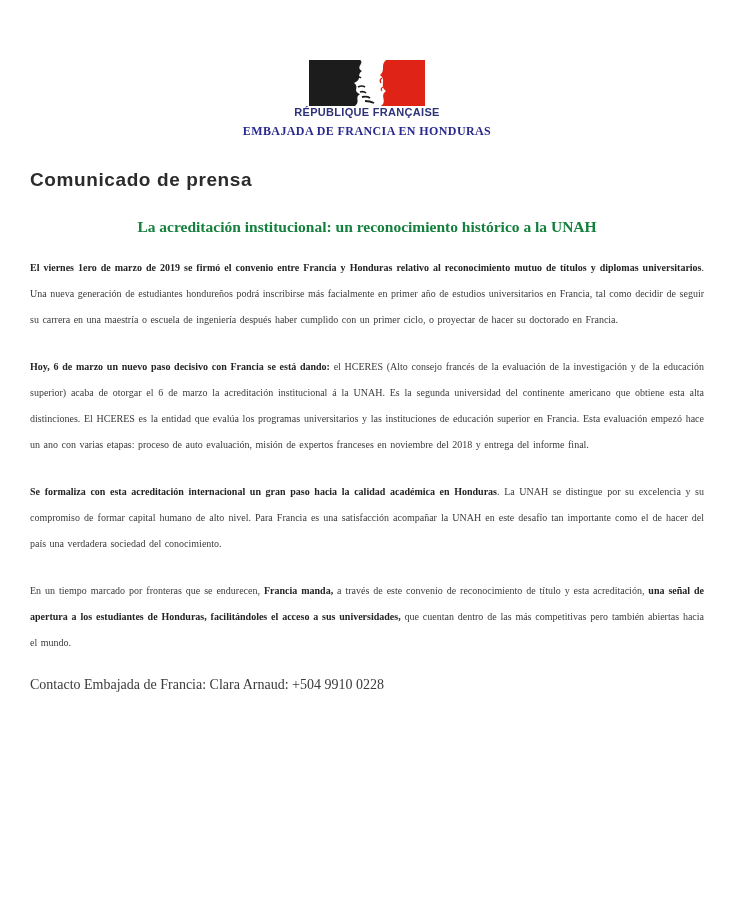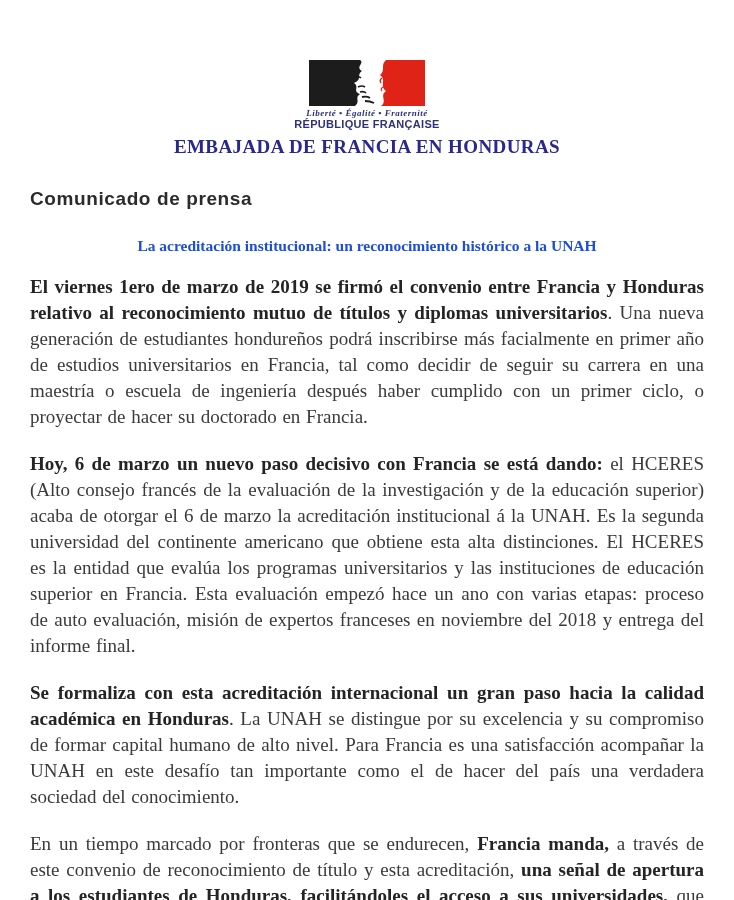--- a/index.html
+++ b/index.html
@@ -44,48 +44,48 @@
     font-weight: bold;
     font-size: 11px;
     letter-spacing: 0.3px;
     color: #2e3278;
   }
   .embassy-name {
     margin-top: 6px;
     text-align: center;
     font-family: "Liberation Serif", serif;
     font-weight: bold;
-    font-size: 19px;
+    font-size: 12px;
     letter-spacing: 0.4px;
     color: #28288e;
   }
   .kicker {
     margin-top: 30px;
     font-family: "Liberation Sans", sans-serif;
     font-weight: bold;
     font-size: 19px;
     letter-spacing: 0.6px;
     color: #2b2b2b;
   }
   .doc-title {
     margin-top: 26px;
     text-align: center;
     font-family: "Liberation Serif", serif;
     font-weight: bold;
     font-size: 15.5px;
     line-height: 20px;
-    color: #1d4ed8;
+    color: #15803d;
   }
   .body-text {
     margin-top: 18px;
   }
   .para {
     margin: 0 0 21px 0;
     text-align: justify;
-    font-size: 19px;
+    font-size: 10px;
     line-height: 26px;
     color: #3a3a3a;
     word-spacing: 1px;
   }
   .para .b {
     font-weight: bold;
     color: #242424;
   }
   .contact-line {
     margin-top: 8px;
@@ -108,21 +108,20 @@
       <path d="M51,32 q4,-1 6,1" stroke="#1c1c1c" stroke-width="1.6" fill="none"></path>
       <path d="M53,37 q5,-1 8,1" stroke="#1c1c1c" stroke-width="1.8" fill="none"></path>
       <path d="M56,41 q5,0 9,2" stroke="#1c1c1c" stroke-width="1.8" fill="none"></path>
       <path d="M47,18 q3,-2 5,0" stroke="#1c1c1c" stroke-width="1.3" fill="none"></path>
 
       <path d="M116,0 L116,46 L72,46 C79,41 70,36 77,31 C70,26 78,20 71,15 C77,10 71,5 77,0 Z" fill="#df2317"></path>
 
       <path d="M73,18 q-3,2 -1,5" stroke="#df2317" stroke-width="1.4" fill="none"></path>
       <path d="M74,27 q-3,2 -1,4" stroke="#df2317" stroke-width="1.2" fill="none"></path>
     </svg>
-    <div class="motto" style="color: rgb(46, 50, 120);">Liberté • Égalité • Fraternité</div>
     <div class="republic" style="color: rgb(46, 50, 120);">RÉPUBLIQUE FRANÇAISE</div>
   </div>
 
   <div class="embassy-name" style="color: rgb(40, 40, 142);">EMBAJADA DE FRANCIA EN HONDURAS</div>
 
   <div class="kicker">Comunicado de prensa</div>
 
   <div class="doc-title">
     <div>La acreditación institucional: un reconocimiento histórico a la UNAH</div>
   </div>

